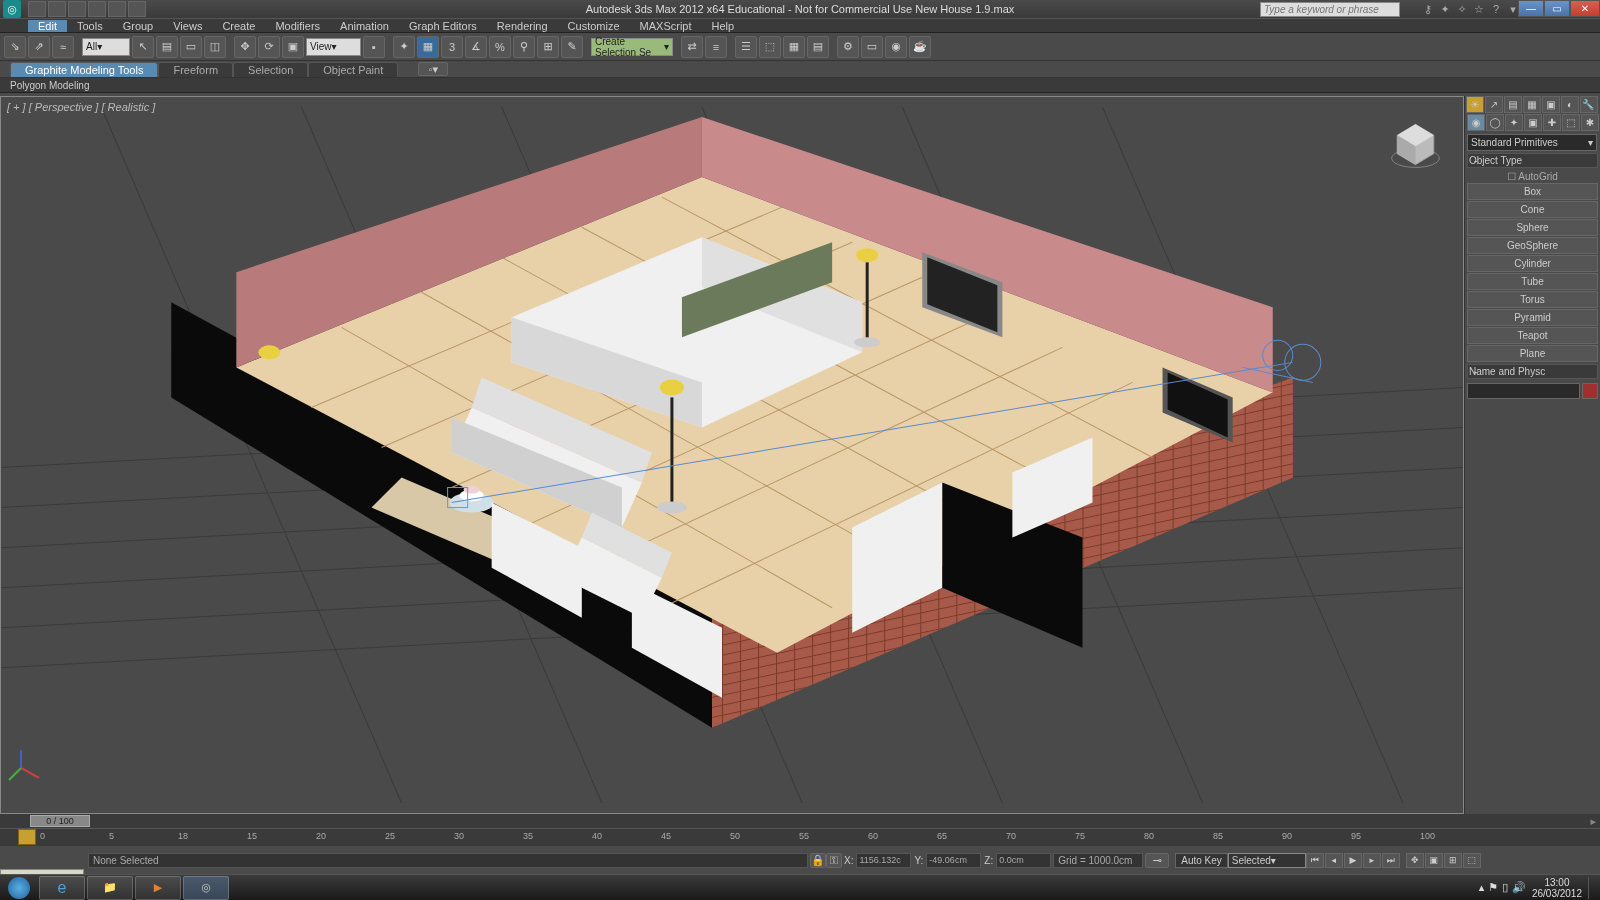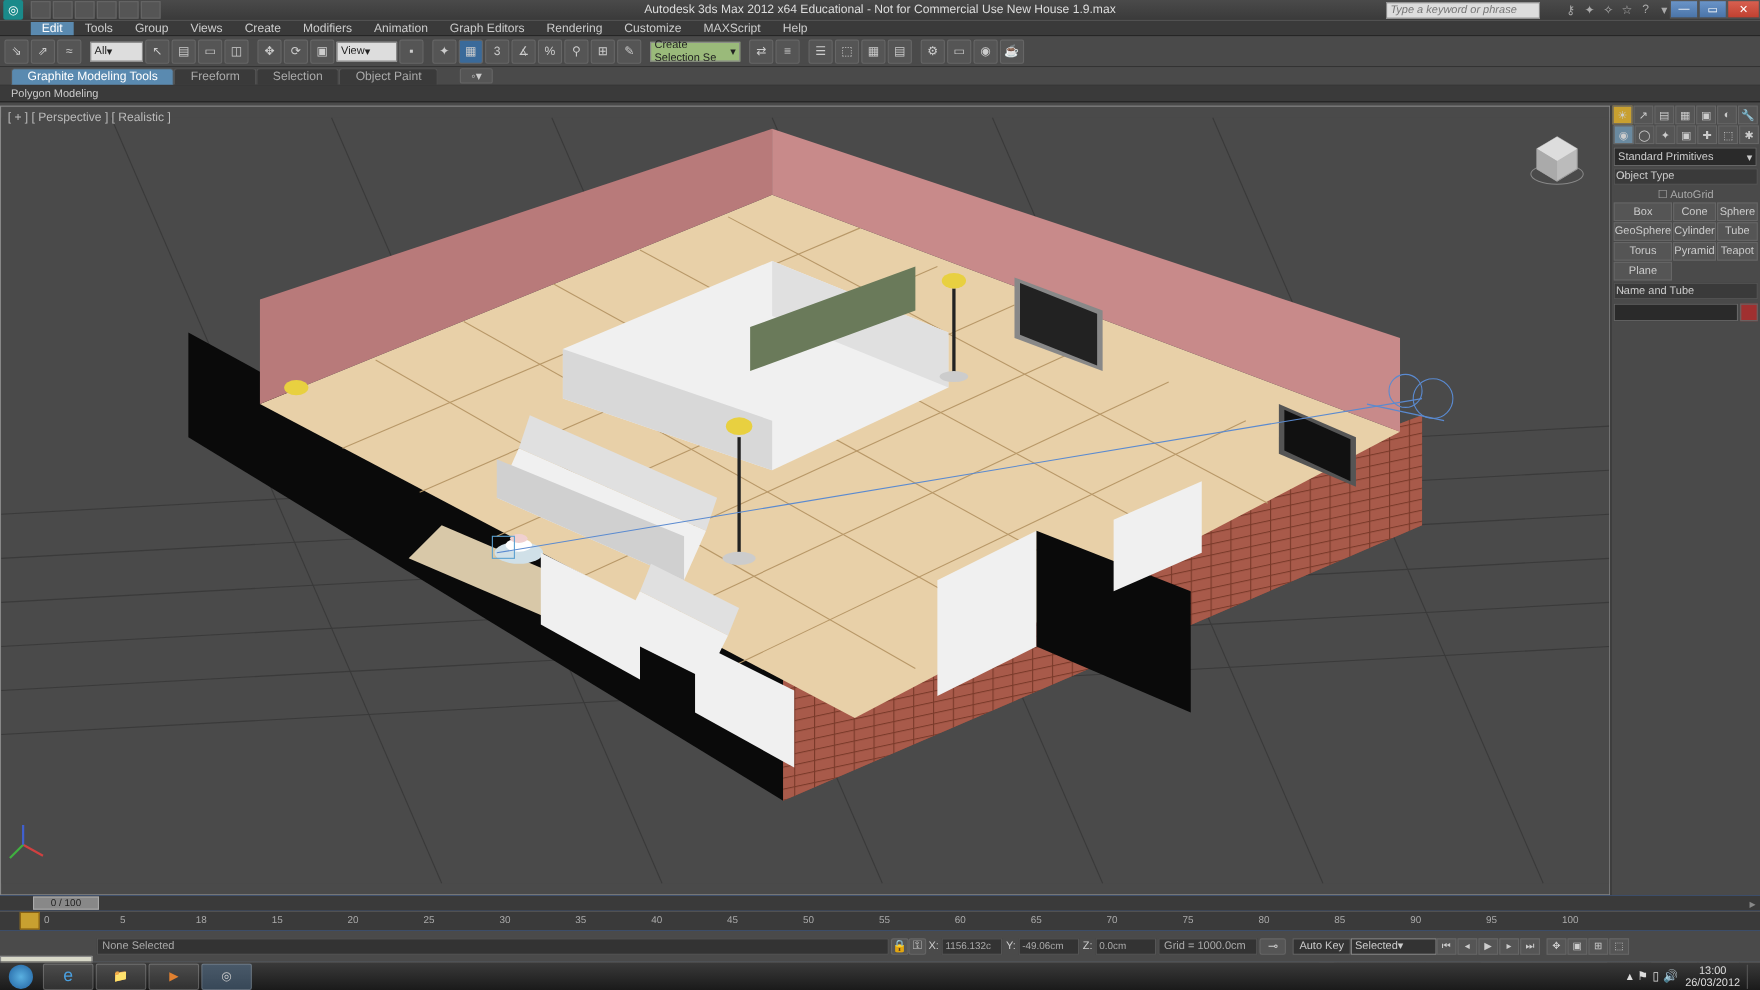--- a/index.html
+++ b/index.html
@@ -32,42 +32,42 @@
 .tb-drop { height: 18px; background: #ddd; border: 1px solid #888; font-size: 10px; padding: 0 3px; color: #222; display: flex; align-items: center; }
 
 
 .ribbon { height: 17px; background: #4a4a4a; display: flex; align-items: center; font-size: 11px; border-bottom: 1px solid #333; text-align: center; }
 .ribbon-tab { padding: 1px 14px; color: #aaa; background: #3a3a3a; border: 1px solid #555; border-bottom: none; border-radius: 3px 3px 0 0; margin-top:1px; }
 .ribbon-tab.active { background: #5a8ab0; color: #fff; }
 .sub-ribbon { height: 15px; background: #3a3a3a; padding-left: 10px; display: flex; align-items: center; font-size: 10px; color: #ccc; border-bottom:1px solid #222; }
 
 
 .viewport-area { position: absolute; top: 96px; left: 0; right: 136px; bottom: 86px; background: #4a4a4a; }
-.viewport-label { position: absolute; top: 4px; left: 6px; font-size: 11px; color: #bbb; z-index: 10; }
+.viewport-label { position: absolute; top: 4px; left: 6px; font-size: 11px; color: #bbb; z-index: 10; font-style: italic; }
 .viewport { width: 100%; height: 100%; border: 1px solid #888; position: relative; overflow: hidden; }
 .viewcube { position: absolute; right: 20px; top: 20px; width: 55px; height: 55px; z-index: 5; }
 
 
 .cmd-panel { position: absolute; top: 96px; right: 0; width: 136px; bottom: 86px; background: #4a4a4a; border-left: 1px solid #333; font-size: 11px; }
 .cmd-tabs { display: flex; height: 18px; justify-content: flex-end; padding-right: 2px; gap: 1px; }
 .cmd-tabs2 { display: flex; height: 18px; gap: 1px; padding-left: 2px; }
 .cmd-tab { width: 18px; height: 17px; background: #555; border: 1px solid #666; display: flex; align-items: center; justify-content: center; font-size: 10px; }
 .cmd-tab.active { background: #6a8aa0; }
 .cmd-drop { width: 130px; height: 17px; background: #2a2a2a; border: 1px solid #666; margin: 2px; font-size: 10px; padding: 1px 3px; display:flex; justify-content:space-between; align-items:center; }
 .rollout-header { background: #3a3a3a; border: 1px solid #555; text-align: left; font-size: 10px; padding: 1px; margin: 2px; position: relative; }
 .rollout-header::before { content: "-"; position: absolute; left: 6px; }
 .autogrid { text-align: center; font-size: 10px; padding: 1px; color: #aaa; }
-.prim-grid { display: grid; grid-template-columns: 1fr 1fr 1fr; gap: 1px; padding: 0 2px; }
+.prim-grid { display: grid; grid-template-columns: 1fr; gap: 1px; padding: 0 2px; }
 .prim-btn { background: #555; border: 1px solid #666; text-align: center; font-size: 10px; padding: 2px 0; color: #ccc; }
 .name-color { display: flex; gap: 2px; padding: 2px; }
 .name-field { flex: 1; height: 16px; background: #2a2a2a; border: 1px solid #666; }
 .color-swatch { width: 16px; height: 16px; background: #a03030; border: 1px solid #666; }
 
 
-.timeline-area { position: absolute; bottom: 26px; left: 0; right: 0; height: 60px; background: #3b82f6; }
+.timeline-area { position: absolute; bottom: 26px; left: 0; right: 0; height: 60px; background: #fca5a5; }
 .frame-slider { position: relative; height: 14px; background: #3a3a3a; display: flex; align-items: center; }
 .frame-handle { position: absolute; left: 30px; width: 60px; height: 12px; background: #888; border: 1px solid #aaa; text-align: center; font-size: 9px; color: #222; }
 .ruler { height: 18px; background: #3a3a3a; position: relative; font-size: 9px; color: #aaa; border-top: 1px solid #555; }
 .ruler-tick { position: absolute; top: 2px; }
 .status-row { height: 28px; display: flex; align-items: center; background: #4a4a4a; font-size: 10px; }
 .status-left { width: 84px; height: 26px; background: #d8d8c8; border: 1px solid #888; color: #222; font-size: 10px; display: flex; align-items:center; padding: 0 3px; }
 .status-box { flex: 1; height: 15px; background: #333; border: 1px solid #555; margin: 0 2px; padding: 1px 4px; color: #aaa; font-size: 10px; display:flex; align-items:center; }
 .coord-group { display: flex; gap: 1px; align-items: center; }
 .coord-label { color: #ccc; font-size: 10px; padding: 0 2px; }
 .coord-field { width: 55px; height: 15px; background: #333; border: 1px solid #555; font-size: 9px; color: #aaa; padding: 1px 2px; display:flex;align-items:center; }
@@ -334,21 +334,21 @@
     <div class="prim-btn">Cone</div>
     <div class="prim-btn">Sphere</div>
     <div class="prim-btn">GeoSphere</div>
     <div class="prim-btn">Cylinder</div>
     <div class="prim-btn">Tube</div>
     <div class="prim-btn">Torus</div>
     <div class="prim-btn">Pyramid</div>
     <div class="prim-btn">Teapot</div>
     <div class="prim-btn">Plane</div>
   </div>
-  <div class="rollout-header">Name and Tube</div>
+  <div class="rollout-header">Name and Physc</div>
   <div class="name-color">
     <div class="name-field"></div>
     <div class="color-swatch"></div>
   </div>
 </div>
 
 <div class="timeline-area">
   <div class="frame-slider">
     <div class="frame-handle">0 / 100</div>
     <div style="position:absolute;right:4px;color:#888">▸</div>

